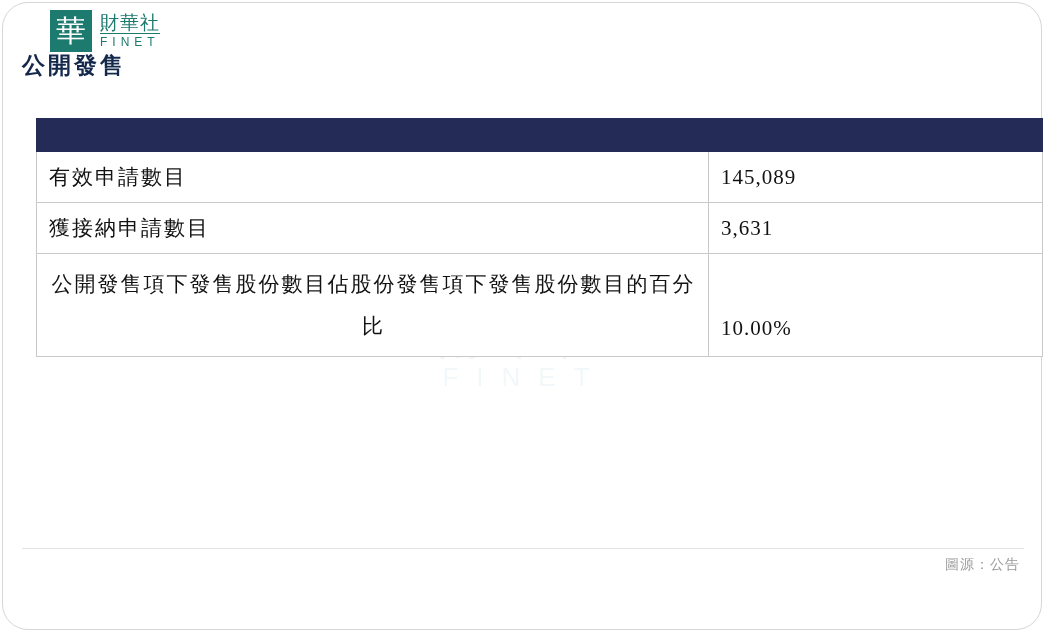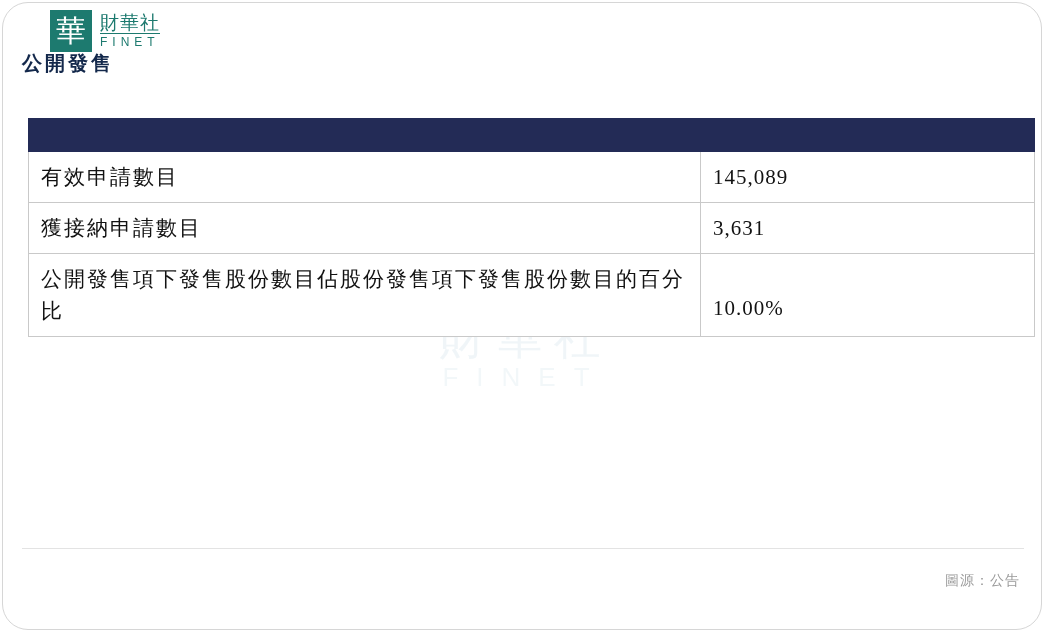--- a/index.html
+++ b/index.html
@@ -76,31 +76,31 @@
     border-top: 1px solid #1d7a6f;
     padding-top: 1px;
     font-family: "Liberation Sans", sans-serif;
   }
 
   
   .doc-title {
     position: absolute;
     left: 22px;
     top: 50px;
-    font-size: 20px;
+    font-size: 23px;
     font-weight: bold;
     color: #13284b;
     letter-spacing: 3px;
     font-family: "Liberation Serif", serif;
   }
 
   
   .table-wrap {
     position: absolute;
-    left: 28px;
+    left: 36px;
     top: 118px;
     width: 1006px;
   }
   table.pub-offer {
     width: 100%;
     border-collapse: collapse;
     table-layout: fixed;
     background: #ffffff;
   }
   table.pub-offer col.c1 { width: 672px; }
@@ -126,21 +126,22 @@
     font-family: "Liberation Serif", serif;
   }
   table.pub-offer td.value {
     padding: 9px 10px 9px 12px;
     line-height: 32px;
     letter-spacing: 1px;
     font-family: "Liberation Serif", serif;
     margin-top: 28px;
   }
   table.pub-offer tr.tall td.label {
-    line-height: 32px;
+    line-height: 42px;
+    text-align: center;
   }
   table.pub-offer tr.tall td.value {
     vertical-align: bottom;
     padding-bottom: 12px;
   }
 
   
   .watermark {
     position: absolute;
     left: 265px;
@@ -169,21 +170,21 @@
     color: #e6f0f4;
     letter-spacing: 18px;
     font-family: "Liberation Sans", sans-serif;
     line-height: 28px;
   }
 
   
   .source-line {
     position: absolute;
     right: 26px;
-    top: 572px;
+    top: 556px;
     font-size: 14px;
     color: #9a9a9a;
     letter-spacing: 1px;
     font-family: "Liberation Serif", serif;
   }
   .hr-bottom {
     position: absolute;
     left: 22px;
     right: 22px;
     top: 548px;

